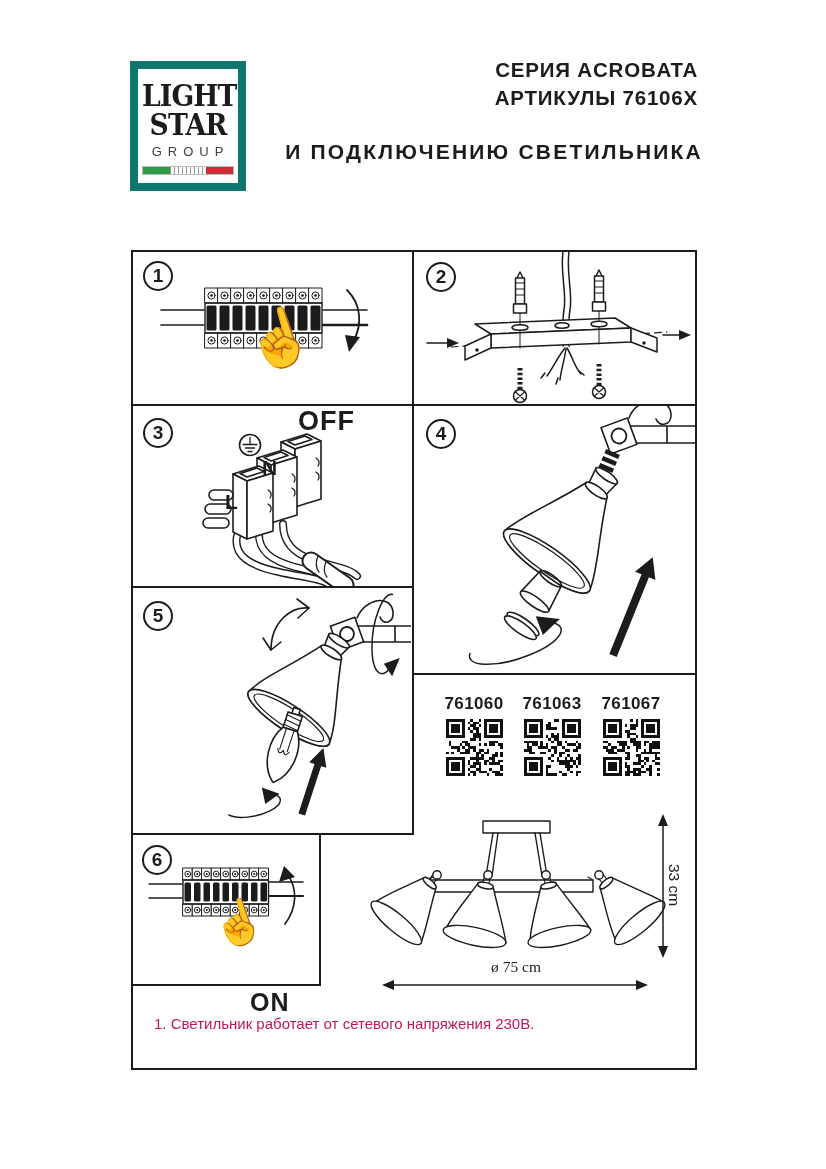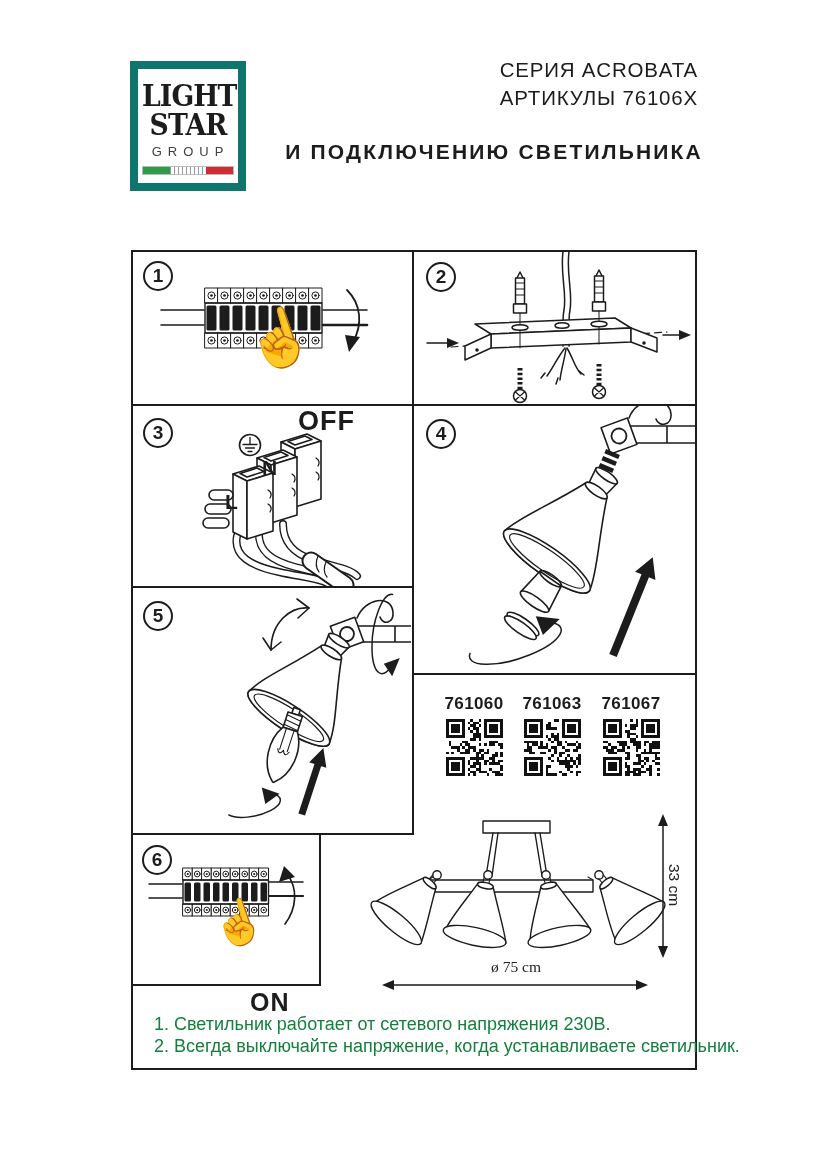--- a/index.html
+++ b/index.html
@@ -9,36 +9,36 @@
   
   .logo-box{left:130px;top:61px;width:116px;height:130px;border:8px solid #0f766e;box-sizing:border-box;text-align:center;}
   .logo-word{font-family:"DejaVu Serif",serif;font-weight:bold;font-size:29px;line-height:29px;letter-spacing:-1px;transform:scaleX(.92);}
   .logo-word.first{margin-top:13px;}
   .logo-group{font-size:13px;letter-spacing:6px;color:#404040;margin-top:4px;padding-left:5px;}
   .flag{width:92px;height:9px;margin:7px auto 0;display:flex;border:0.5px solid #bbb;box-sizing:border-box;}
   .flag span{height:100%;}
   .flag .f1{width:30%;}
   .flag .f2{width:40%;background-image:repeating-linear-gradient(90deg,#9a9a9a 0 1px,transparent 1px 4px);}
   .flag .f3{width:30%;}
-  .hdr-right{right:128px;top:56px;text-align:right;font-weight:normal;font-size:20.5px;line-height:28px;letter-spacing:.8px;}
+  .hdr-right{right:128px;top:56px;text-align:right;font-weight:bold;font-size:20.5px;line-height:28px;letter-spacing:.8px;}
   .hdr-instr{right:123px;top:139px;text-align:right;font-weight:bold;font-size:21px;line-height:26.5px;}
   .hdr-instr .l1{letter-spacing:3px;}
   .hdr-instr .l2{letter-spacing:2.2px;}
   
   .frame{border:2px solid #1c1c1c;box-sizing:border-box;}
   .hline,.vline{background:#1c1c1c;}
   
   .step-circle{width:30px;height:30px;border:2px solid #1c1c1c;border-radius:50%;box-sizing:border-box;
                text-align:center;line-height:26px;font-size:19px;font-weight:bold;background:#fff;}
   
   .biglabel{font-weight:600;letter-spacing:1px;margin-top:48px;}
   .hand{color:#1c1c1c;line-height:1;}
   .qr-label{width:80px;text-align:center;font-weight:bold;font-size:17px;letter-spacing:.4px;}
   .dim{font-size:15.5px;color:#222;}
-  .note{font-size:18px;line-height:20px;color:#15803d;}
+  .note{font-size:15px;line-height:20px;color:#be185d;}
   svg{display:block;}
   svg[data-qr-seed] rect{fill:#111;}
 </style>
 </head>
 <body>
 
 <div class="sheet">
 
   <div class="abs logo-box">
     <div class="logo-word first">LIGHT</div>
@@ -885,15 +885,14 @@
 
       <path d="M 68,197 H 318" stroke-width="1.5"></path>
       <polygon points="72,192 72,202 60,197" fill="#1c1c1c" stroke="none"></polygon>
       <polygon points="314,192 314,202 326,197" fill="#1c1c1c" stroke="none"></polygon>
     </g>
   </svg>
   <span class="abs dim" style="left:683px;top:864px;transform:rotate(90deg);transform-origin:0 0;">33 cm</span>
   <span class="abs dim" style="left:476px;top:958px;width:80px;text-align:center;font-family:Liberation Serif, serif;">ø 75 cm</span>
 
   <div class="abs note" style="left:154px;top:1014px;">1. Светильник работает от сетевого напряжения 230В.</div>
-  <div class="abs note" style="left:154px;top:1036px;">2. Всегда выключайте напряжение, когда устанавливаете светильник.</div>
 
 </div>
 
 </body></html>

